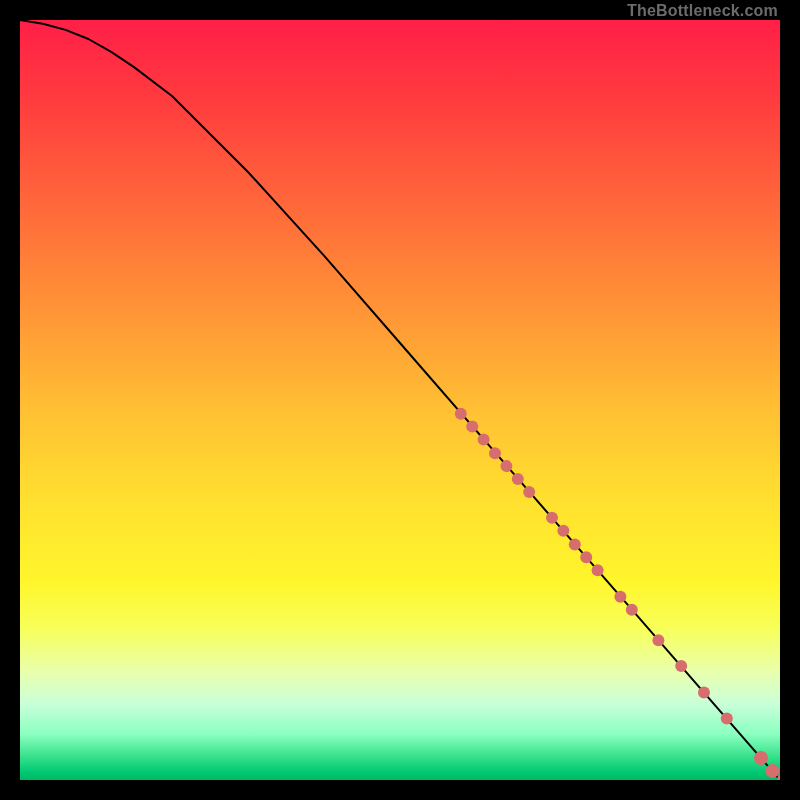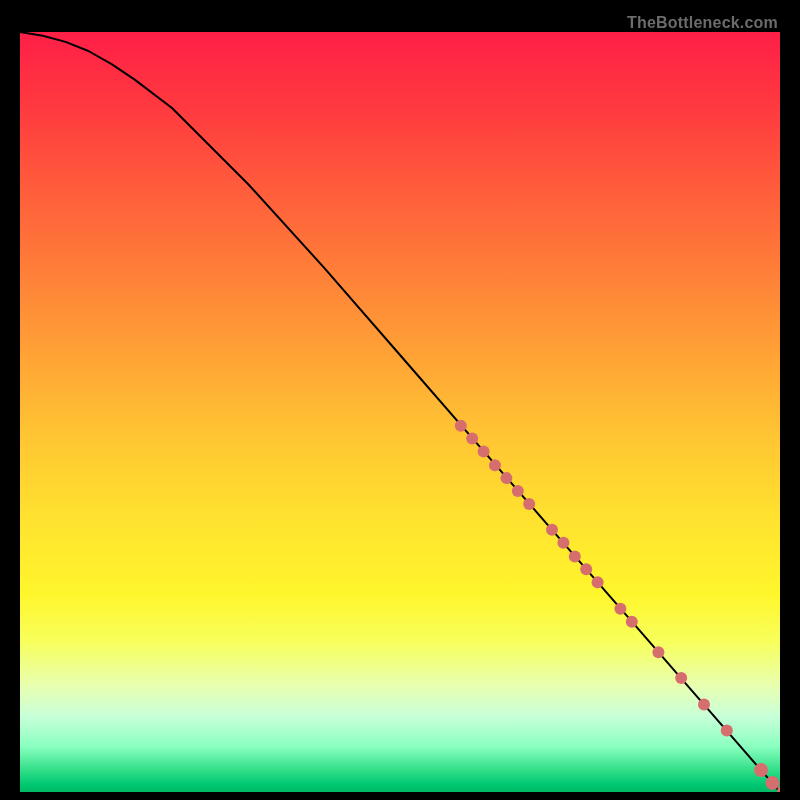--- a/index.html
+++ b/index.html
@@ -25,21 +25,20 @@
       #ffe22f 64%,
       #fff62c 74%,
       #f8ff5a 80%,
       #e8ffb0 86%,
       #c8ffd8 90%,
       #8affc0 94%,
       #35e08a 97%,
       #00c872 99%,
       #00b864 100%
     );
-    margin-top: 12px;
   }
   .branding {
     position: absolute;
     right: 2px;
     top: -18px;
     font-family: Arial, Helvetica, sans-serif;
     font-size: 16px;
     font-weight: 600;
     color: #6b6b6b;
     letter-spacing: 0.2px;

